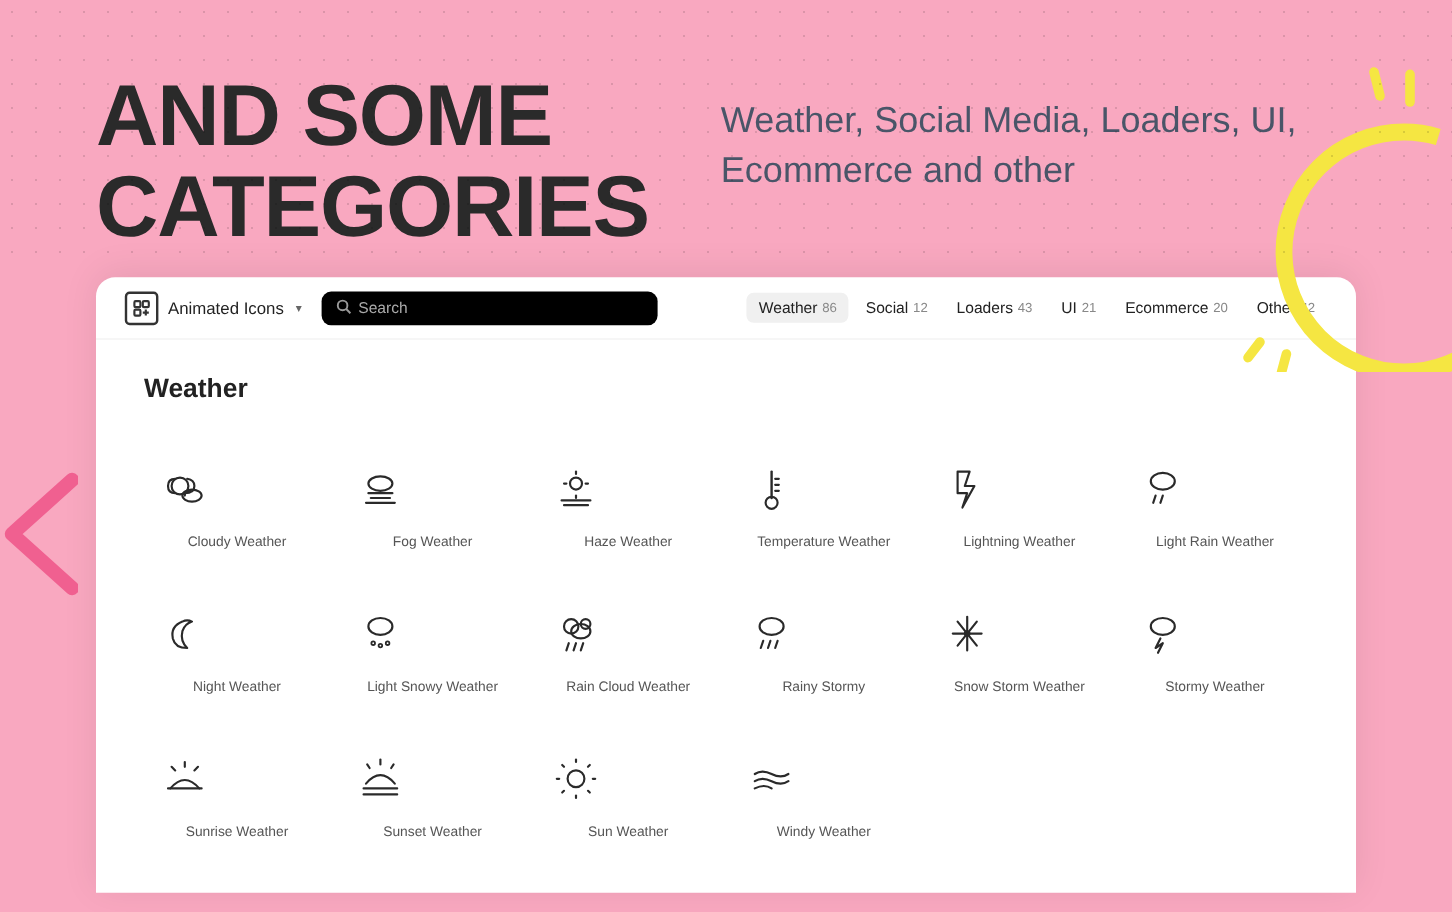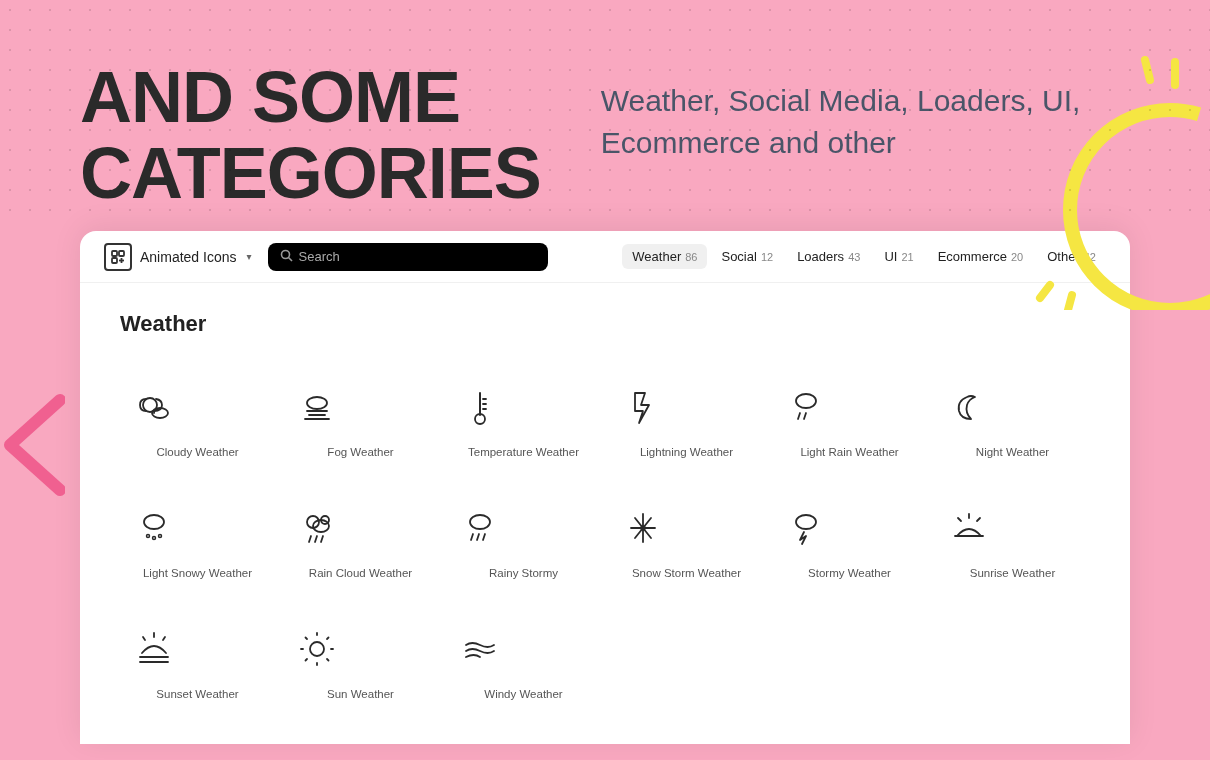--- a/index.html
+++ b/index.html
@@ -304,20 +304,34 @@
               <line x1="12" y1="26" x2="32" y2="26" stroke="#2a2a2a" stroke-width="1.8" stroke-linecap="round"></line>
               <line x1="14" y1="30" x2="30" y2="30" stroke="#2a2a2a" stroke-width="1.8" stroke-linecap="round"></line>
               <line x1="10" y1="34" x2="34" y2="34" stroke="#2a2a2a" stroke-width="1.8" stroke-linecap="round"></line>
             </svg>
           </div>
           <span class="icon-label">Fog Weather</span>
         </div>
         <div class="icon-item">
           <div class="icon-svg">
             <svg viewBox="0 0 44 44">
+              <circle cx="22" cy="18" r="5" stroke="#2a2a2a" stroke-width="1.8" fill="none"></circle>
+              <line x1="22" y1="10" x2="22" y2="8" stroke="#2a2a2a" stroke-width="1.8"></line>
+              <line x1="22" y1="28" x2="22" y2="30" stroke="#2a2a2a" stroke-width="1.8"></line>
+              <line x1="14" y1="18" x2="12" y2="18" stroke="#2a2a2a" stroke-width="1.8"></line>
+              <line x1="30" y1="18" x2="32" y2="18" stroke="#2a2a2a" stroke-width="1.8"></line>
+              <line x1="10" y1="32" x2="34" y2="32" stroke="#2a2a2a" stroke-width="1.8" stroke-linecap="round"></line>
+              <line x1="12" y1="36" x2="32" y2="36" stroke="#2a2a2a" stroke-width="1.8" stroke-linecap="round"></line>
+            </svg>
+          </div>
+          <span class="icon-label">Haze Weather</span>
+        </div>
+        <div class="icon-item">
+          <div class="icon-svg">
+            <svg viewBox="0 0 44 44">
               <line x1="22" y1="8" x2="22" y2="30" stroke="#2a2a2a" stroke-width="2"></line>
               <circle cx="22" cy="34" r="5" stroke="#2a2a2a" stroke-width="1.8" fill="none"></circle>
               <line x1="25" y1="14" x2="28" y2="14" stroke="#2a2a2a" stroke-width="1.8"></line>
               <line x1="25" y1="19" x2="28" y2="19" stroke="#2a2a2a" stroke-width="1.8"></line>
               <line x1="25" y1="24" x2="28" y2="24" stroke="#2a2a2a" stroke-width="1.8"></line>
             </svg>
           </div>
           <span class="icon-label">Temperature Weather</span>
         </div>
         <div class="icon-item">

